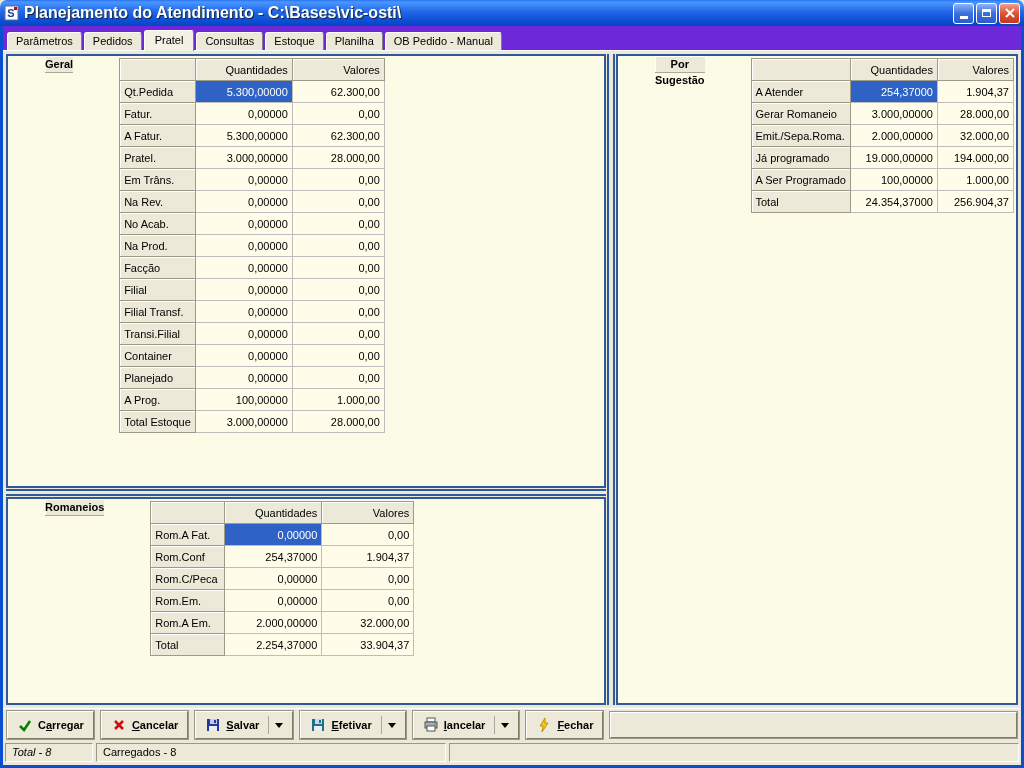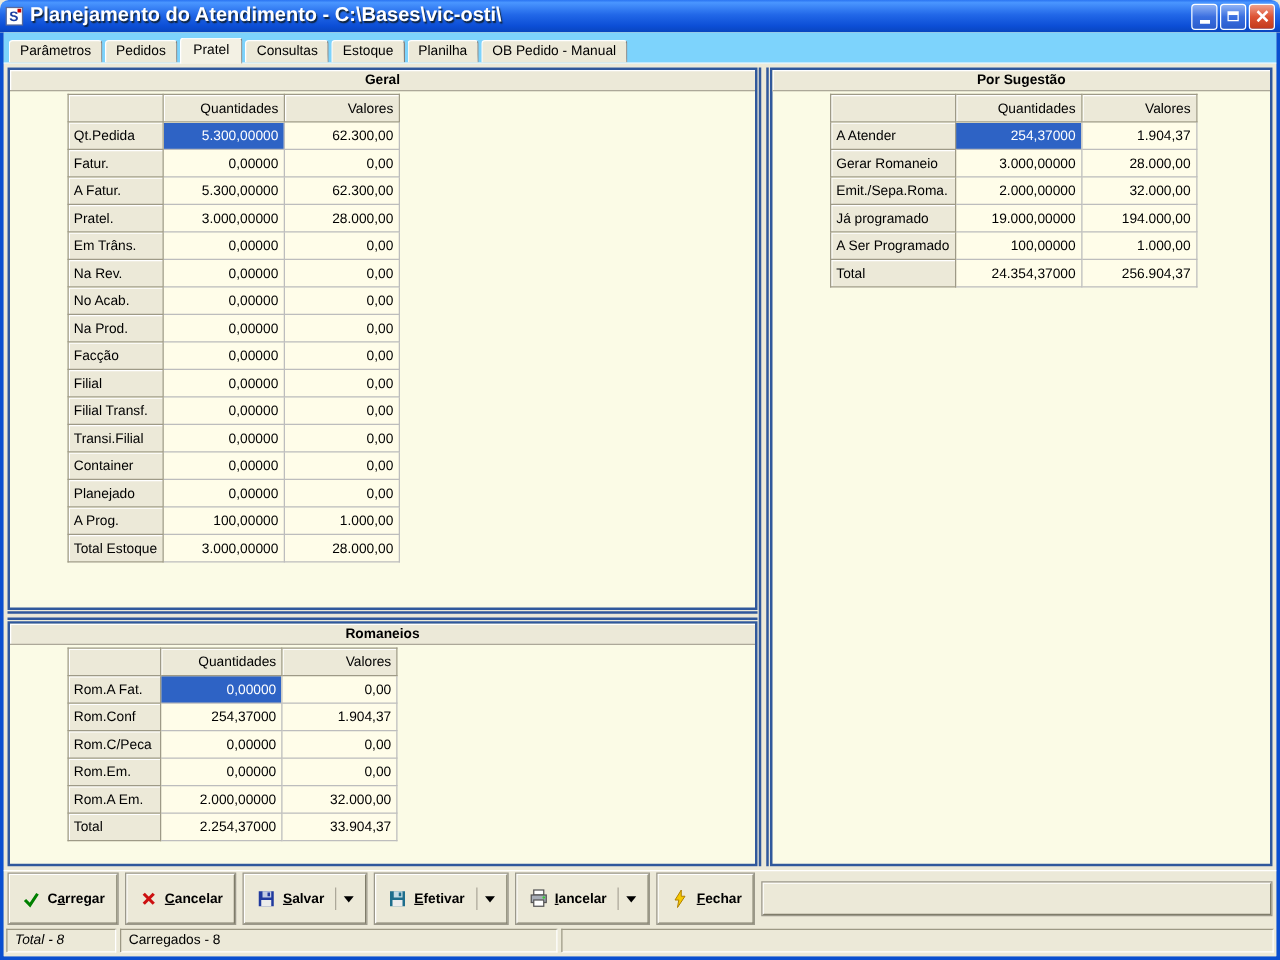--- a/index.html
+++ b/index.html
@@ -28,41 +28,41 @@
     display:flex; align-items:center; justify-content:center;
     background:linear-gradient(180deg,#8fb3f5 0%,#3b6fe0 50%,#2a5ccc 100%);
   }
   .wbtn.close { background:linear-gradient(180deg,#f0a08c 0%,#dd5334 50%,#c23a1c 100%); }
   .glyph-min { width:8px; height:3px; background:#fff; margin-top:8px; }
   .glyph-max { width:9px; height:8px; border:1px solid #fff; border-top:3px solid #fff; }
 
   
   .tabbar {
     flex:0 0 24px; display:flex; align-items:flex-end; gap:2px;
-    padding:4px 4px 0 4px; background:#7dd3fc; border-bottom:1px solid #fff;
+    padding:4px 4px 0 4px; background:#6d28d9; border-bottom:1px solid #fff;
   }
   .tab {
     padding:2px 8px 3px 8px; background:#ece9d8; cursor:default;
     border:1px solid #808080; border-bottom:none;
     border-top-color:#fff; border-left-color:#fff;
     border-radius:3px 3px 0 0; white-space:nowrap;
   }
   .tab.active {
     padding:3px 10px 5px 10px; margin-bottom:-1px; background:#f3f1e4;
     position:relative; z-index:2;
   }
 
   
   .client { flex:1; display:flex; padding:3px; gap:0; background:#ece9d8; min-height:0; }
   .left-col { width:600px; flex:0 0 600px; display:flex; flex-direction:column; min-height:0; }
   .v-split { flex:0 0 8px; background:#ece9d8; border-left:2px solid #30589c; border-right:2px solid #30589c; margin:0 1px; }
   .h-split { flex:0 0 7px; background:#ece9d8; border-top:2px solid #30589c; border-bottom:2px solid #30589c; margin:1px 0; }
   .right-col { flex:1; display:flex; flex-direction:column; min-height:0; }
 
-  .panel { border:2px solid #30589c; background:#fbfbe6; display:flex; flex-direction:column; min-height:0; }
+  .panel { border:2px solid #30589c; background:#fbfbe6; display:flex; flex-direction:row; min-height:0;padding-left:37px; }
   .panel-geral { height:434px; flex:0 0 434px; }
   .panel-romaneios { flex:1; }
   .panel-sugestao { flex:1; }
   .panel-caption {
     flex:0 0 17px; height:17px; line-height:16px; text-align:center; font-weight:bold;
     background:#ece9d8; border-bottom:1px solid #aca899;
     box-shadow:inset 1px 1px 0 #fff;
   }
   .panel-body { flex:1; padding:2px; overflow:hidden; }
 
@@ -80,21 +80,21 @@
   .cell.corner { background:#ece9d8; border:1px solid #9e9a87; box-shadow:inset 1px 1px 0 #fff; }
   .cell.data { background:#fffde9; text-align:right; }
   .cell.data.selected { background:#2e63c5; color:#fff; }
 
   
   .toolbar {
     flex:0 0 32px; display:flex; align-items:center; gap:7px; padding:2px 4px;
     background:#ece9d8; border-top:1px solid #fff;
   }
   .tbtn {
-    display:flex; align-items:center; height:40px; padding:0 9px; gap:5px;
+    display:flex; align-items:center; height:28px; padding:0 9px; gap:5px;
     background:#ece9d8; font-family:inherit; font-size:11px; font-weight:bold; color:#000;
     border:1px solid; border-color:#fff #7f7c6a #7f7c6a #fff; outline:1px solid #9b988a;
     cursor:default; white-space:nowrap;
   }
   .tbtn .tlabel u { text-decoration:underline; }
   .ticon { width:16px; height:16px; display:inline-flex; }
   .tdrop { display:inline-flex; align-items:center; border-left:1px solid #aca899; margin-left:4px; padding-left:6px; height:18px; }
   .caret { width:0; height:0; border-left:4px solid transparent; border-right:4px solid transparent; border-top:5px solid #000; }
   .tb-filler { flex:1; height:26px; background:#ece9d8; border:1px solid; border-color:#fff #7f7c6a #7f7c6a #fff; outline:1px solid #9b988a; }
 

